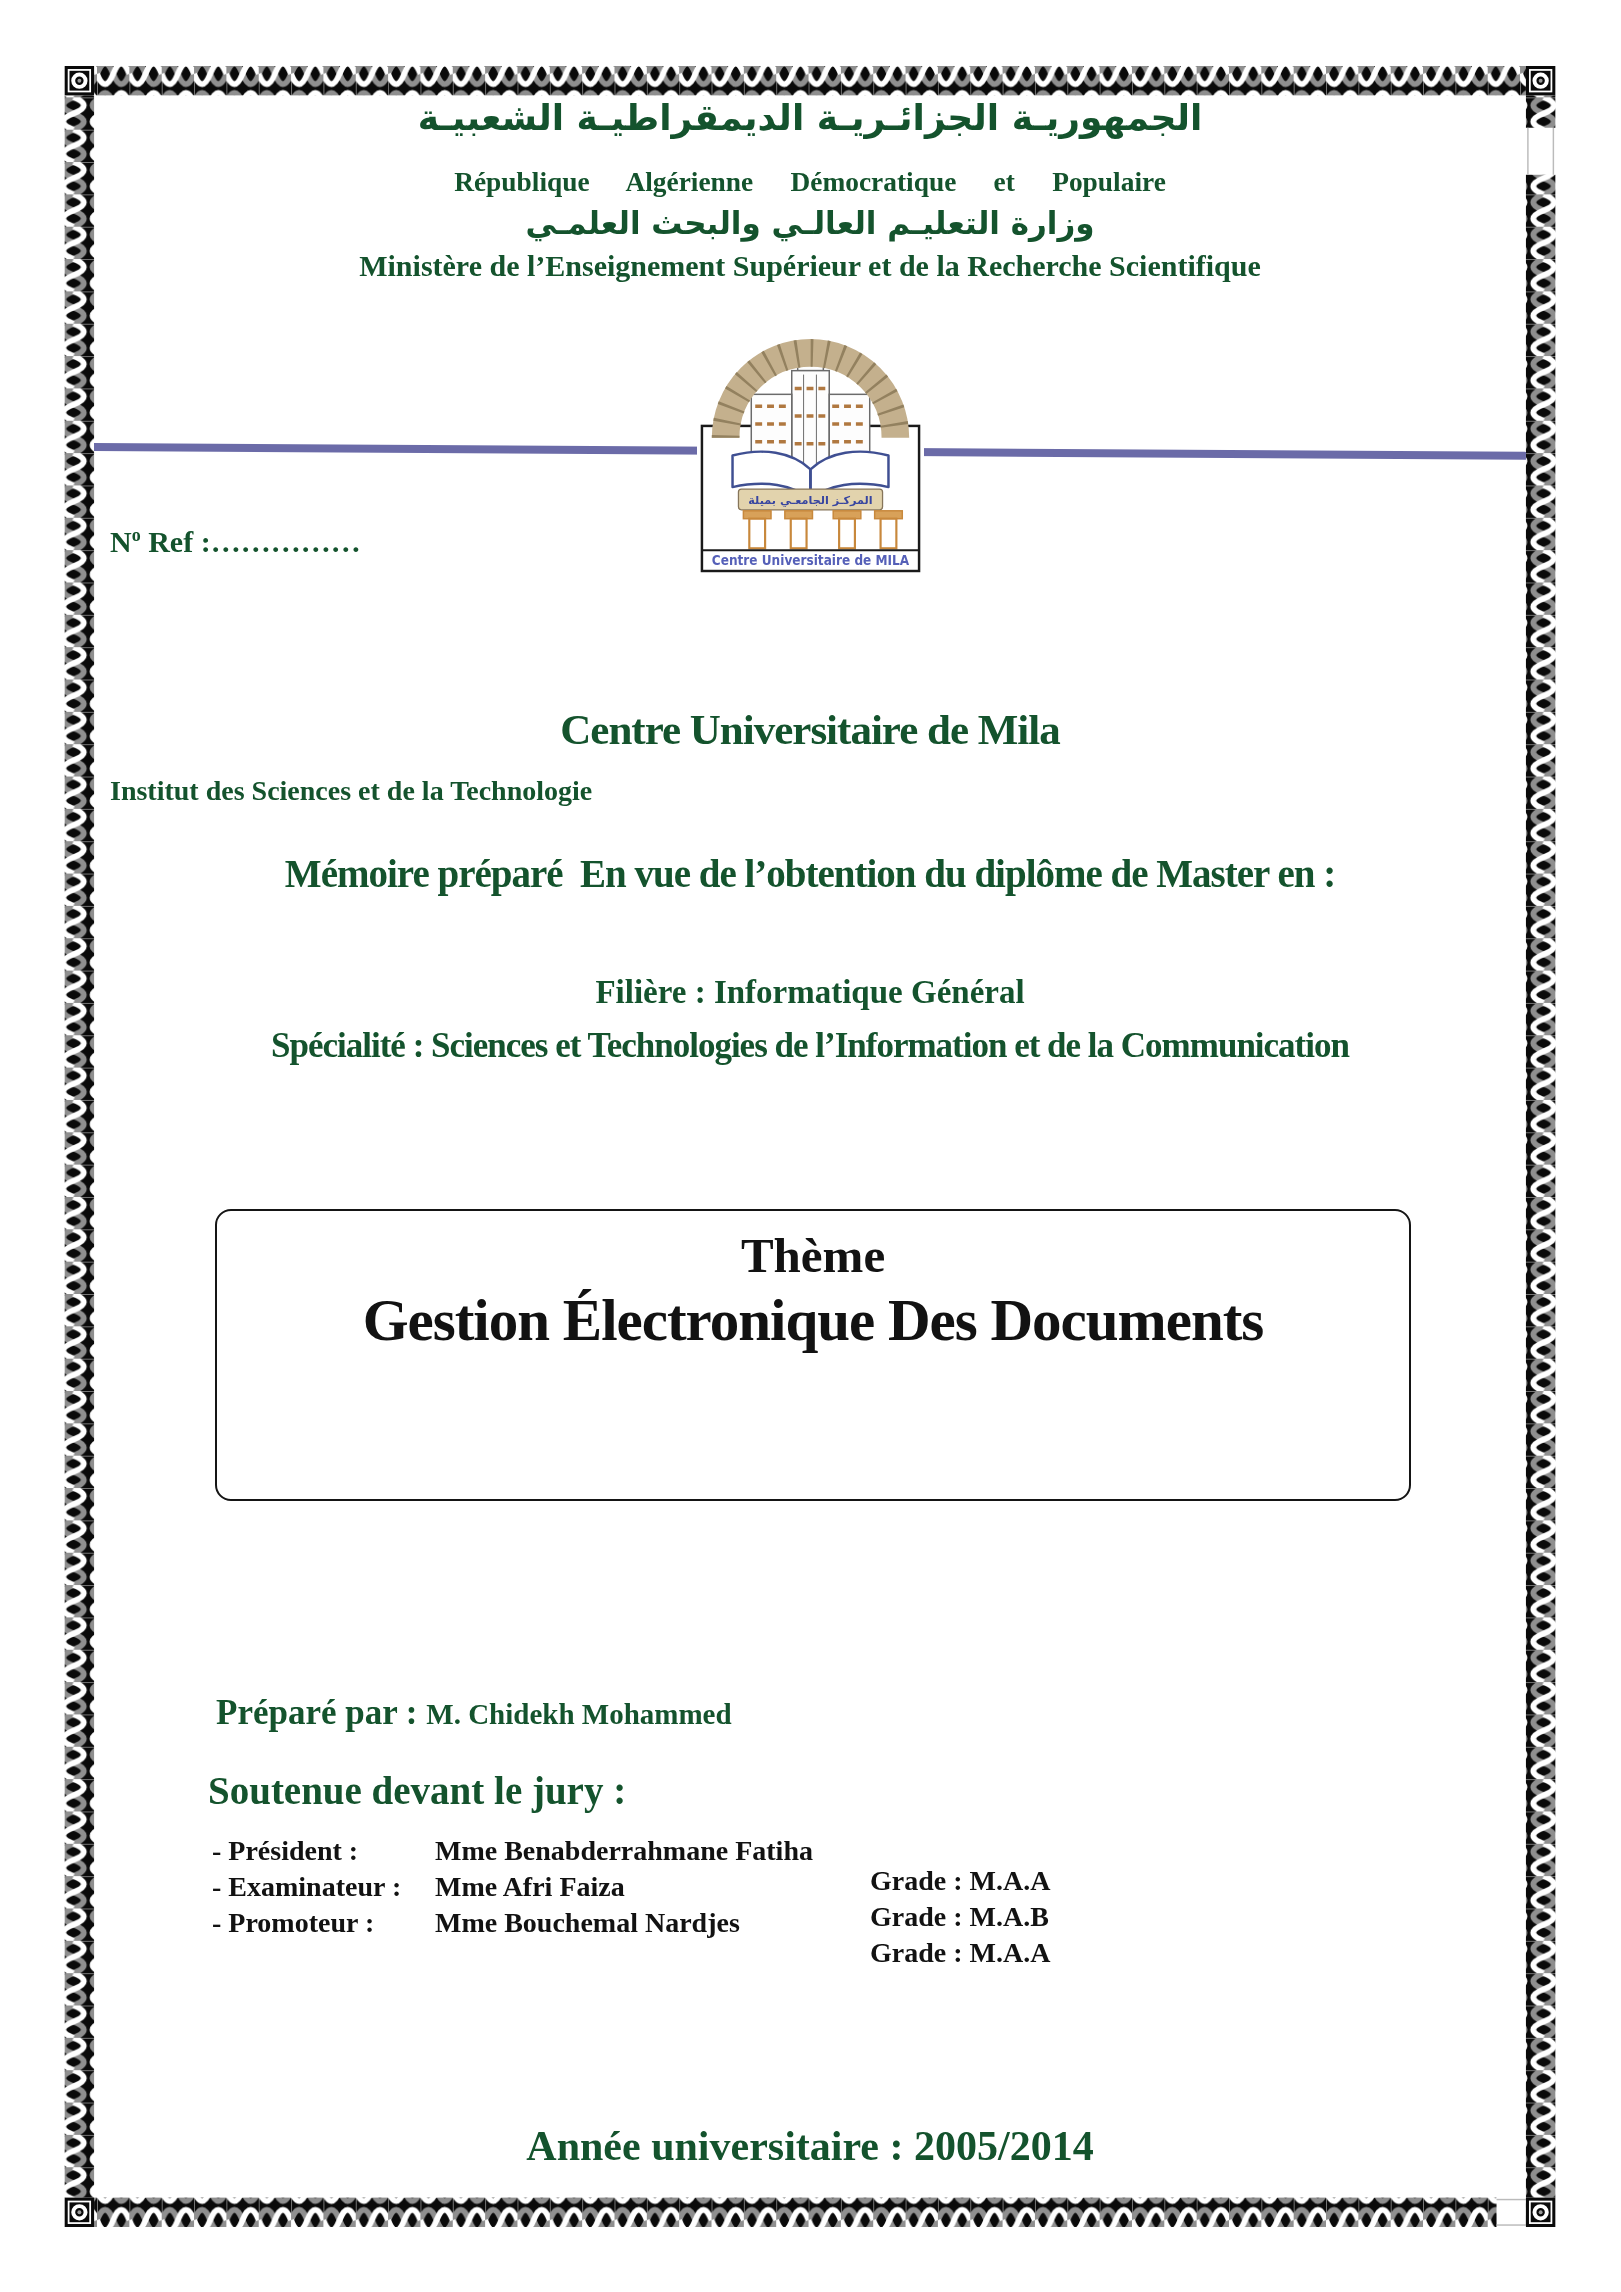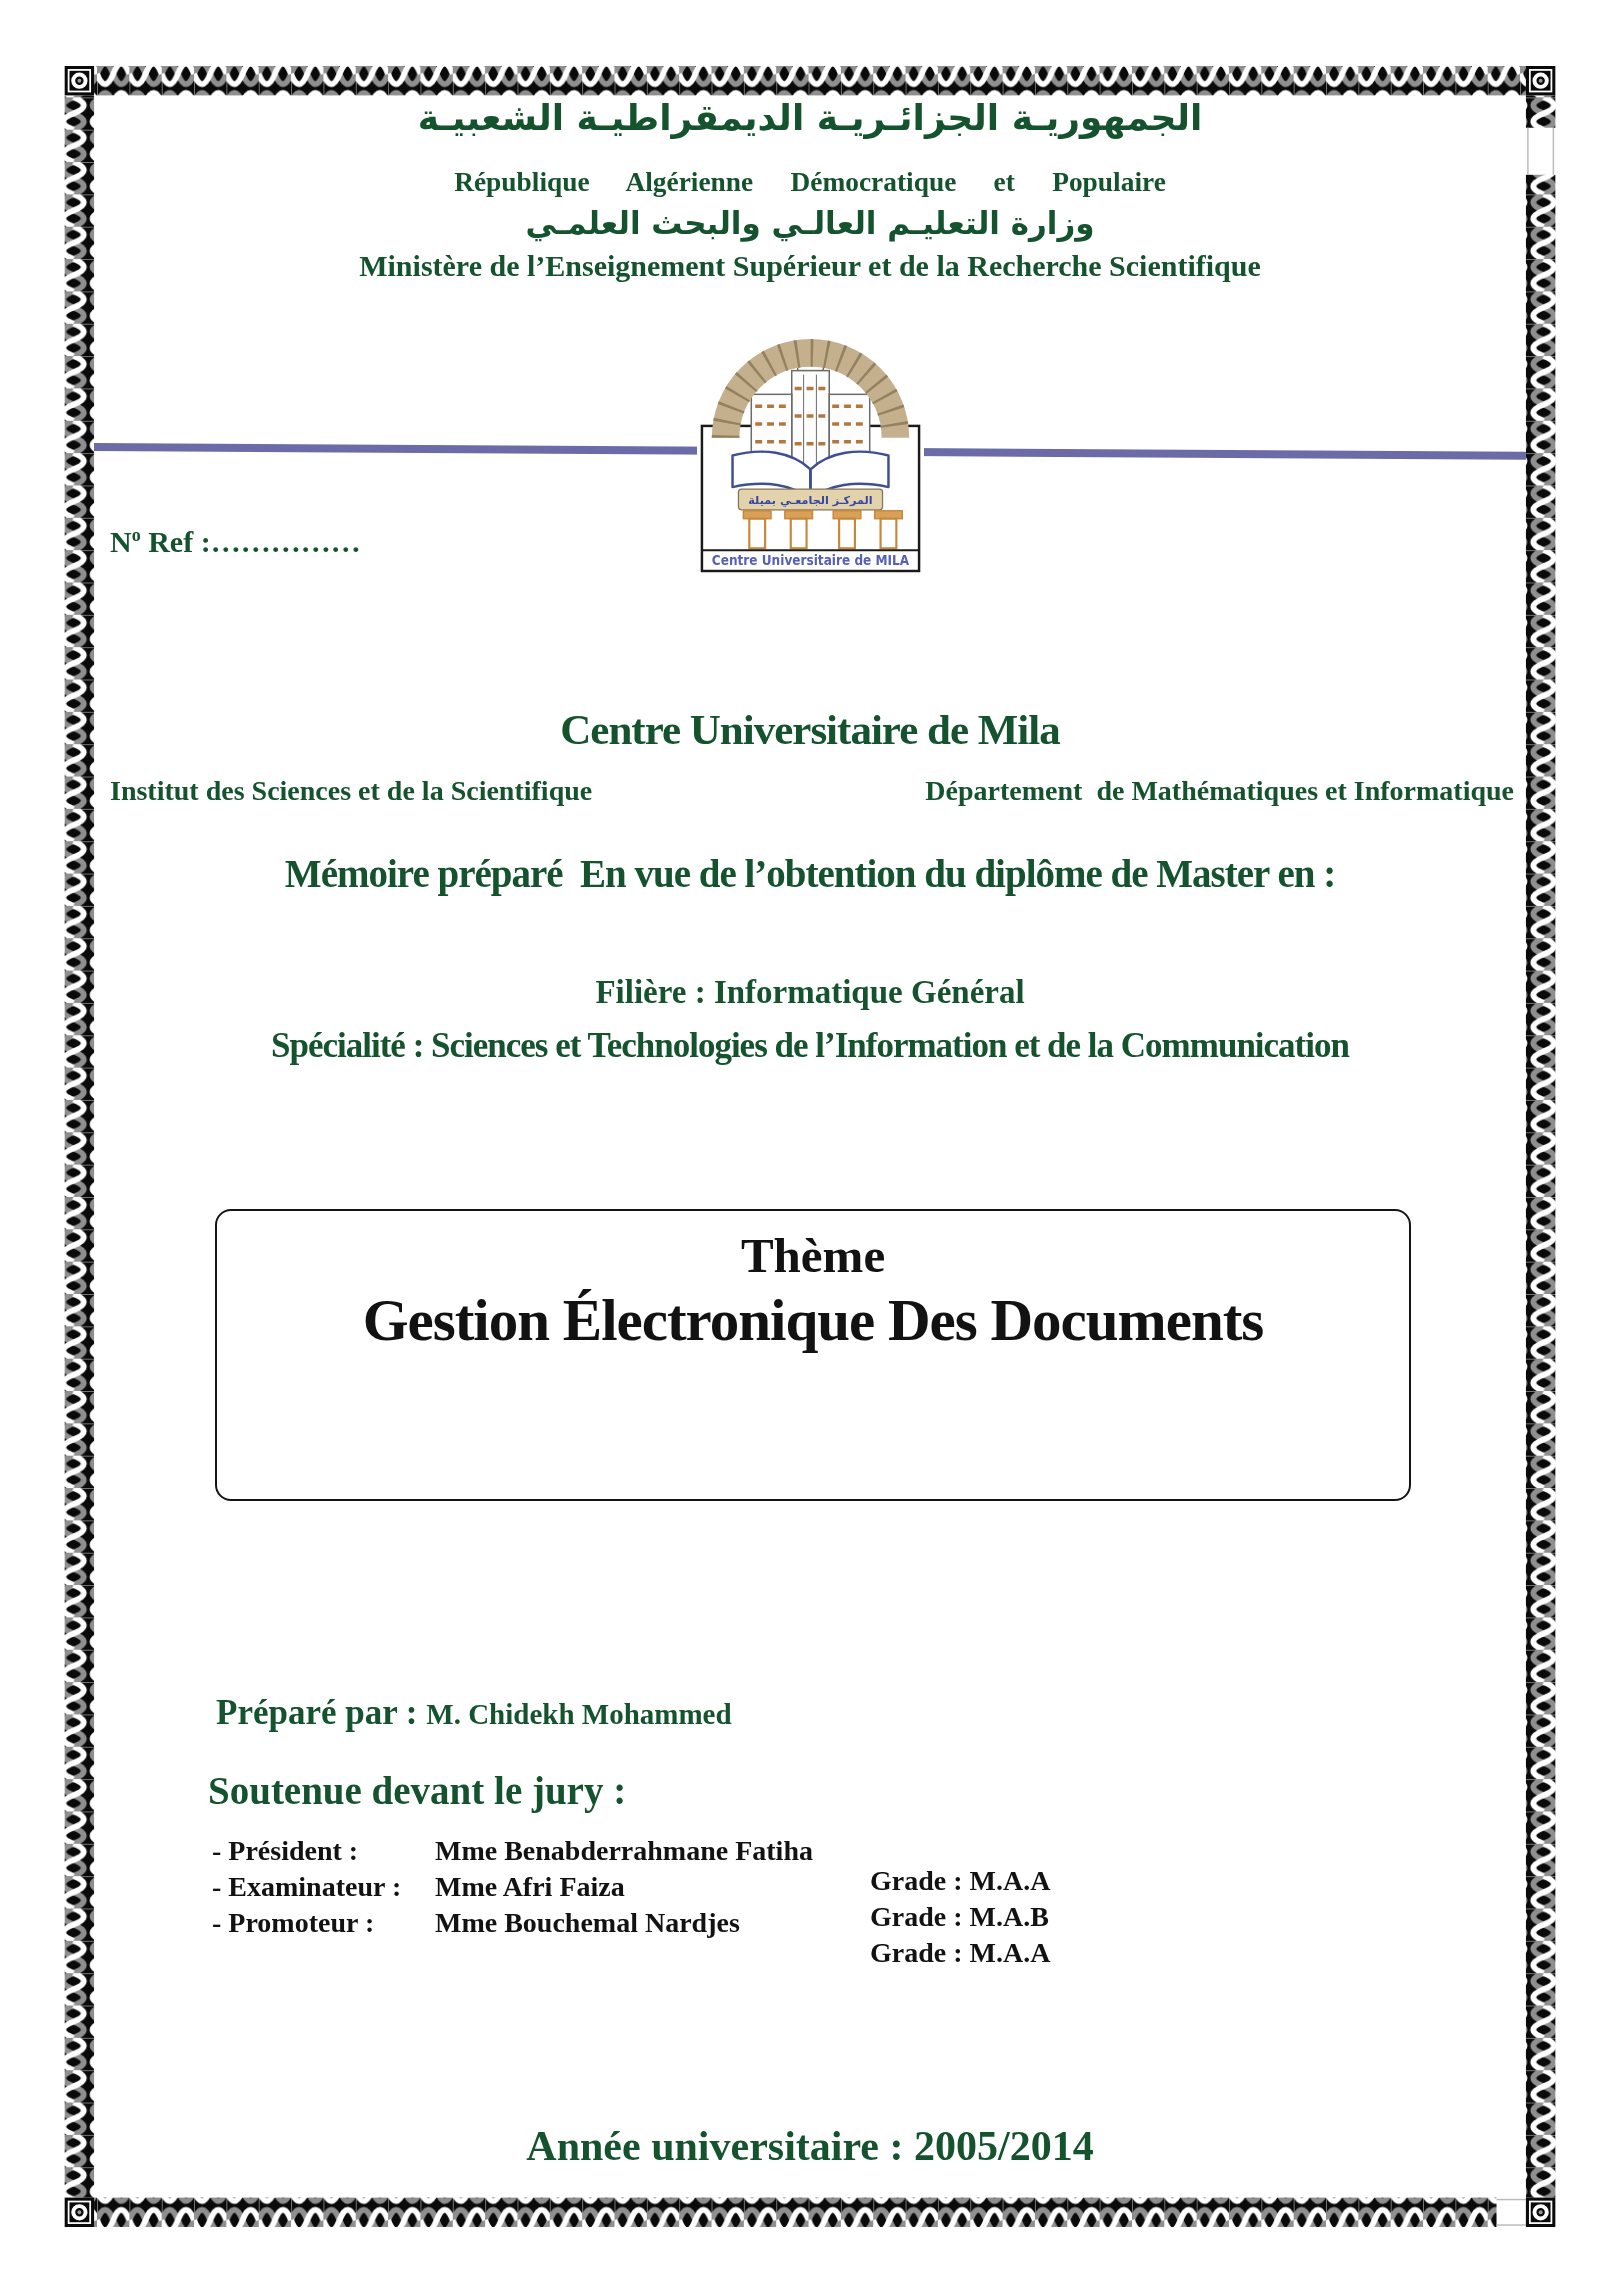--- a/index.html
+++ b/index.html
@@ -175,22 +175,21 @@
 
   <line x1="5" y1="214" x2="225" y2="214" stroke="#1a1a1a" stroke-width="2"></line>
   <text x="115" y="229" text-anchor="middle" font-family="DejaVu Sans, sans-serif" font-size="15" font-weight="bold" fill="#5560b8" textLength="200" lengthAdjust="spacingAndGlyphs">Centre Universitaire de MILA</text>
 </svg>
 
 <div class="abs txt refline"><span>N</span><sup>o</sup><span> Ref :……………</span></div>
 
 <div class="abs txt center uni-title serif-narrow">Centre Universitaire de Mila</div>
 
 <div class="abs inst-row">
-  <span class="txt">Institut des Sciences et de la Scientifique</span>
-  <span class="txt">Département  de Mathématiques et Informatique</span>
+  <span class="txt">Institut des Sciences et de la Technologie</span>
 </div>
 
 <div class="abs txt center memoire">Mémoire préparé  En vue de l’obtention du diplôme de Master en :</div>
 <div class="abs txt center filiere">Filière : Informatique Général</div>
 <div class="abs txt center specialite">Spécialité : Sciences et Technologies de l’Information et de la Communication</div>
 
 <div class="abs theme-box">
   <div class="theme-label">Thème</div>
   <div class="theme-line">Gestion Électronique Des Documents</div>
 </div>

